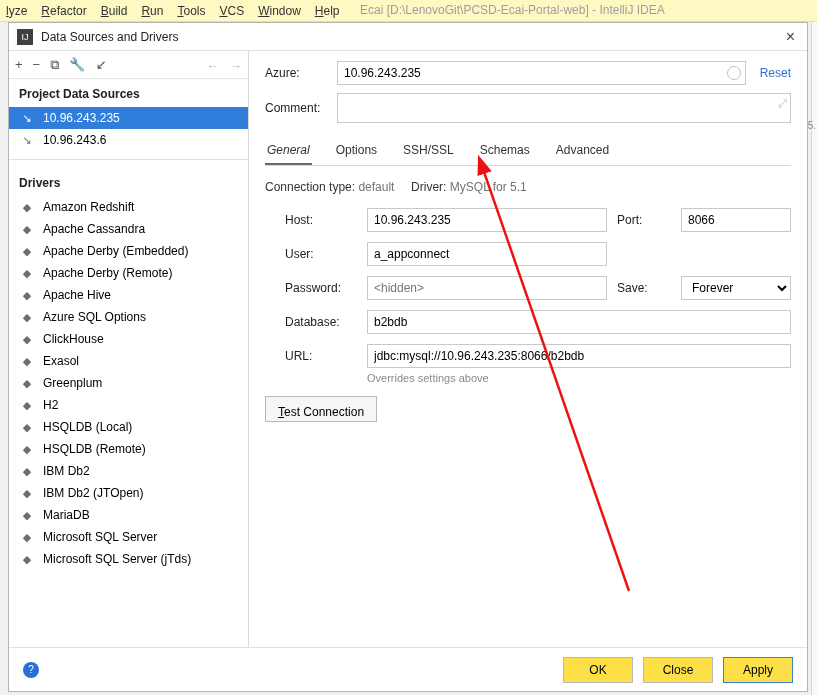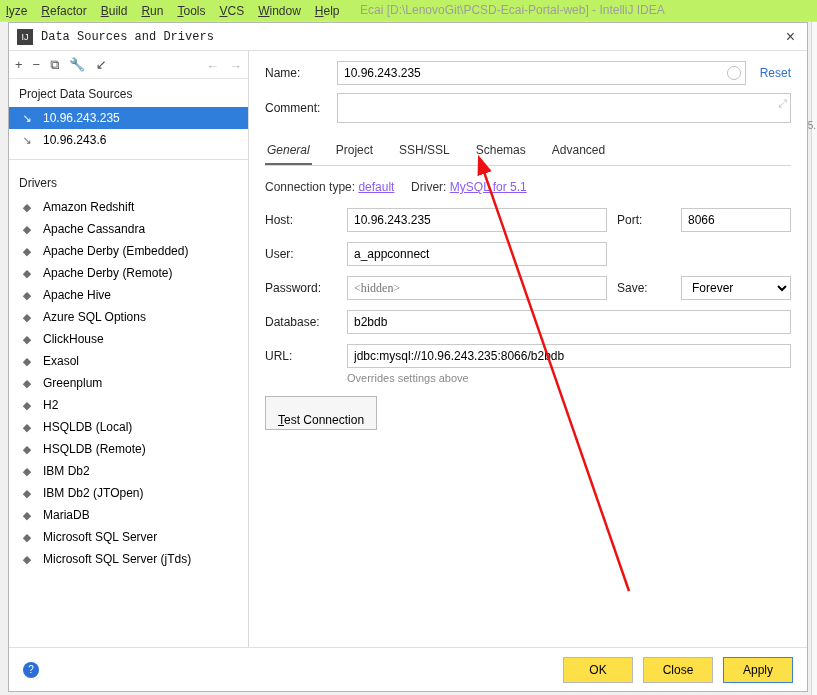--- a/index.html
+++ b/index.html
@@ -1,59 +1,59 @@
 <!DOCTYPE html>
 <html><head>
 <meta charset="utf-8">
 <style>
 * { box-sizing: border-box; margin: 0; padding: 0; font-family: "Segoe UI", Tahoma, sans-serif; font-size: 12px; }
 body { background: #f0f0f0; width: 817px; height: 695px; overflow: hidden; position: relative; }
-.menubar { height: 22px; background: #bef264; border-bottom: 1px solid #d9d9d9; display: flex; align-items: center; padding: 0 6px; gap: 14px; color: #333; }
+.menubar { height: 22px; background: #fef9c3; border-bottom: 1px solid #d9d9d9; display: flex; align-items: center; padding: 0 6px; gap: 14px; color: #333; }
 .menubar span { cursor: default; }
 .menubar .u { text-decoration: underline; }
 .titlebar-text { position: absolute; left: 360px; top: 3px; color: #9e9e9e; font-size: 12px; }
 .dialog { position: absolute; left: 8px; top: 22px; width: 800px; height: 670px; background: #fff; border: 1px solid #b5b5b5; display: flex; flex-direction: column; }
 .dlg-title { height: 28px; display: flex; align-items: center; padding: 0 8px; border-bottom: 1px solid #e0e0e0; }
 .dlg-title .icon { width: 16px; height: 16px; background: #404040; display: inline-flex; align-items: center; justify-content: center; color: #fff; font-size: 9px; margin-right: 8px; }
-.dlg-title .t { font-size: 12px; color: #222; font-family: Liberation Mono, monospace; }
+.dlg-title .t { font-size: 12px; color: #222; }
 .dlg-title .close { margin-left: auto; font-size: 16px; color: #444; cursor: pointer; padding: 0 4px; }
 .dlg-body { flex: 1; display: flex; overflow: hidden; }
 .left-pane { width: 240px; border-right: 1px solid #d9d9d9; display: flex; flex-direction: column; background: #fff; }
 .toolbar { height: 28px; border-bottom: 1px solid #e5e5e5; display: flex; align-items: center; padding: 0 6px; gap: 10px; color: #555; }
 .toolbar .ti { cursor: pointer; font-size: 13px; }
 .toolbar .spacer { flex: 1; }
 .toolbar .arrow { color: #bbb; }
-.section-head { font-weight: normal; color: #222; padding: 8px 10px 6px; }
+.section-head { font-weight: bold; color: #222; padding: 8px 10px 6px; }
 .tree { overflow-y: auto; flex: 1; }
 .tree-item { display: flex; align-items: center; height: 22px; padding: 0 10px; gap: 8px; cursor: default; }
 .tree-item.selected { background: #2f7edb; color: #fff; }
 .tree-item .ic { width: 16px; text-align: center; font-size: 11px; color: #6e6e6e; }
 .tree-item.selected .ic { color: #fff; }
 .divider { height: 1px; background: #e0e0e0; margin: 8px 0; }
 .right-pane { flex: 1; display: flex; flex-direction: column; padding: 10px 16px 0 16px; position: relative; }
 .form-row { display: flex; align-items: center; margin-bottom: 8px; }
 .form-row label { width: 72px; color: #222; }
 .form-row.nm label { width: 72px; }
 .name-input { position: relative; flex: 1; }
 .name-input input { width: 100%; height: 24px; border: 1px solid #c9c9c9; padding: 0 24px 0 6px; }
 .name-input .circ { position: absolute; right: 5px; top: 5px; width: 14px; height: 14px; border: 1px solid #c0c0c0; border-radius: 50%; }
 .reset { color: #2a6fd6; cursor: pointer; margin-left: 14px; }
 .comment-box { flex: 1; height: 30px; border: 1px solid #c9c9c9; position: relative; }
 .comment-box .exp { position: absolute; right: 3px; top: 3px; color: #bdbdbd; font-size: 11px; }
 .tabs { display: flex; gap: 22px; border-bottom: 1px solid #d6d6d6; margin-top: 6px; margin-bottom: 14px; }
 .tab { padding: 6px 2px; color: #333; cursor: pointer; }
 .tab.active { border-bottom: 2px solid #6a6a6a; font-weight: 500; font-style: italic; }
 .conn-line { color: #333; margin-bottom: 14px; }
-.conn-line .link { color: #8b5cf6; cursor: pointer; text-decoration: underline; }
-.grid { display: grid; grid-template-columns: 72px 1fr 54px 110px; column-gap: 10px; row-gap: 10px; align-items: center; }
+.conn-line .link { color: #737373; cursor: pointer; }
+.grid { display: grid; grid-template-columns: 72px 1fr 54px 110px; column-gap: 10px; row-gap: 10px; align-items: center; margin-left: 20px; }
 .grid label { color: #222; }
 .grid input, .grid select { height: 24px; border: 1px solid #c9c9c9; padding: 0 6px; background: #fff; width: 100%; }
-.placeholder { color: #4d7c0f; font-family: Liberation Serif, serif; }
+.placeholder { color: #4d7c0f; }
 .url-hint { grid-column: 2 / 3; color: #8a8a8a; font-size: 11px; margin-top: -6px; }
-.test-btn { margin-top: 12px; height: 26px; border: 1px solid #b8b8b8; background: #f6f6f6; padding: 16px 12px; cursor: pointer; }
+.test-btn { margin-top: 12px; height: 26px; border: 1px solid #b8b8b8; background: #f6f6f6; padding: 8px 12px; cursor: pointer; }
 .arrow-annot { position: absolute; pointer-events: none; left:0; top:0; }
 .footer { height: 44px; border-top: 1px solid #e0e0e0; display: flex; align-items: center; padding: 0 14px; gap: 10px; }
 .footer .help { width: 16px; height: 16px; border-radius: 50%; background: #2a6fd6; color: #fff; font-size: 10px; display: flex; align-items: center; justify-content: center; cursor: pointer; }
 .footer .sp { flex: 1; }
 .footer button { height: 26px; min-width: 70px; border: 1px solid #b8b8b8; background: #fde047; cursor: pointer; }
 .footer button.primary { border: 1.5px solid #3b82d6; }
 .side-border { position: absolute; right: 0; top: 22px; bottom: 0; width: 6px; background: #f8f8f8; border-left: 1px solid #d9d9d9; }
 .side-num { position: absolute; right: 1px; top: 120px; color: #888; font-size: 10px; }
 </style>
 </head>
@@ -174,37 +174,37 @@
             <div class="tree-item">
               <span class="ic">◆</span>
               <span>Microsoft SQL Server (jTds)</span>
             </div>
           </div>
       </div>
     </div>
 
     <div class="right-pane">
       <div class="form-row nm">
-        <label>Name:</label>
+        <label>Azure:</label>
         <div class="name-input">
           <input value="10.96.243.235" style="">
           <span class="circ"></span>
         </div>
         <span class="reset">Reset</span>
       </div>
       <div class="form-row">
         <label>Comment:</label>
         <div class="comment-box">
           <span class="exp">⤢</span>
         </div>
       </div>
 
       <div class="tabs" id="tabs">
           <div class="tab active">General</div>
-          <div class="tab">Project</div>
+          <div class="tab">Options</div>
           <div class="tab">SSH/SSL</div>
           <div class="tab">Schemas</div>
           <div class="tab">Advanced</div>
         </div>
 
       <div class="conn-line">
         <span>Connection type:</span>
         <span class="link">default</span>
         &nbsp;&nbsp;&nbsp;
         <span>Driver:</span>

